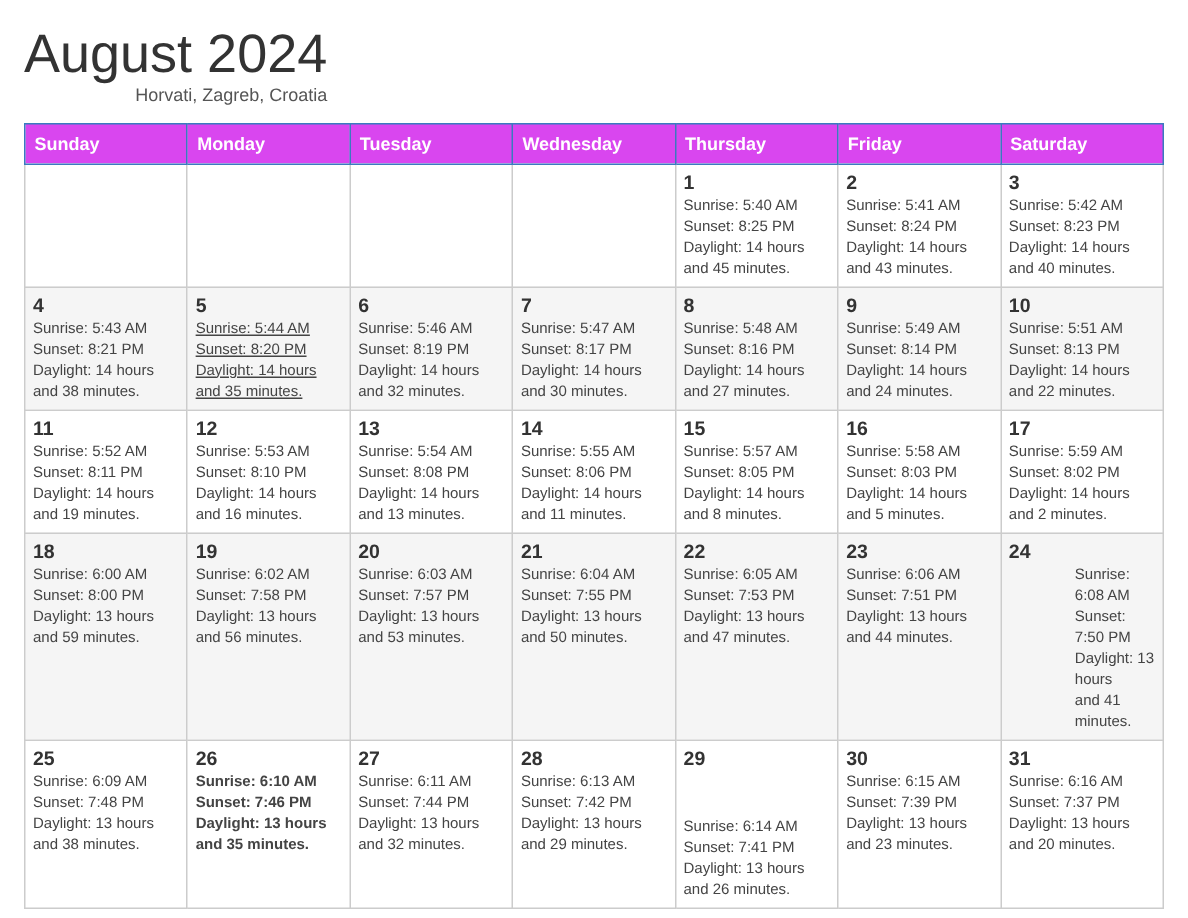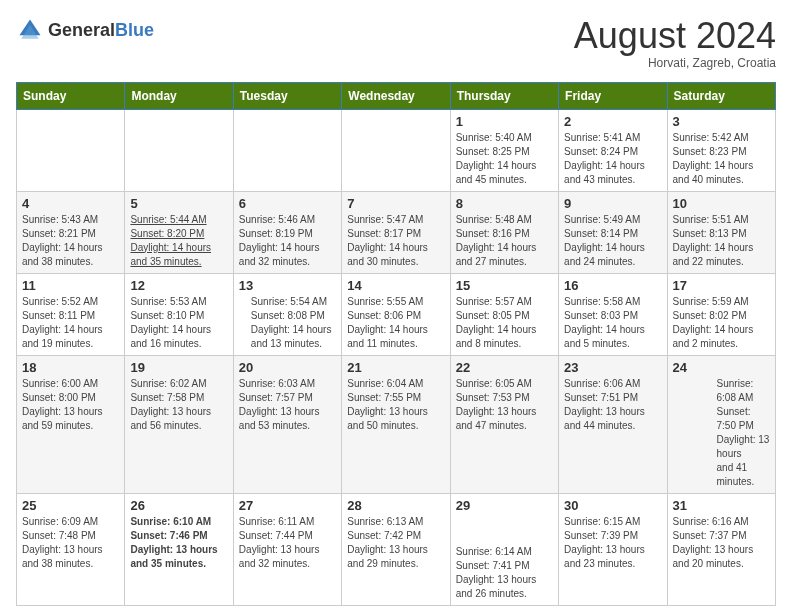--- a/index.html
+++ b/index.html
@@ -50,21 +50,21 @@
       font-size: 12px;
       color: #555;
       font-weight: normal;
     }
     table {
       width: 100%;
       border-collapse: collapse;
       font-size: 11px;
     }
     thead th {
-      background: #4d7c0f;
+      background: #d946ef;
       color: #fff;
       padding: 6px 6px;
       text-align: left;
       font-size: 12px;
       font-weight: bold;
       border: 1px solid #3a7abf;
     }
     tbody td {
       border: 1px solid #ccc;
       vertical-align: top;
@@ -89,31 +89,20 @@
       line-height: 1.4;
     }
     .empty-cell {
       background: #fff !important;
     }
   </style>
 </head>
 <body>
 
 <div class="header">
-  <div class="logo">
-    <svg class="logo-icon" viewBox="0 0 32 32" xmlns="http://www.w3.org/2000/svg">
-      <polygon points="16,4 28,22 4,22" fill="#3a7abf"></polygon>
-      <polygon points="16,10 26,26 6,26" fill="#5ba0d8" opacity="0.5"></polygon>
-    </svg>
-    <div>
-      <div>
-        <span class="logo-text-general">General</span><span class="logo-text-blue">Blue</span>
-      </div>
-    </div>
-  </div>
   <div class="title-block">
     <div class="month-title">August 2024</div>
     <div class="location-title">Horvati, Zagreb, Croatia</div>
   </div>
 </div>
 
 <table>
   <thead>
     <tr>
       <th>Sunday</th>
@@ -214,21 +203,21 @@
         </td>
         <td>
           <span class="day-number">12</span>
           <div class="day-info" style="white-space: pre-line;">Sunrise: 5:53 AM
 Sunset: 8:10 PM
 Daylight: 14 hours
 and 16 minutes.</div>
         </td>
         <td>
           <span class="day-number">13</span>
-          <div class="day-info" style="white-space: pre-line; margin-left: 12px;">Sunrise: 5:54 AM
+          <div class="day-info" style="white-space: pre-line;">Sunrise: 5:54 AM
 Sunset: 8:08 PM
 Daylight: 14 hours
 and 13 minutes.</div>
         </td>
         <td>
           <span class="day-number">14</span>
           <div class="day-info" style="white-space: pre-line;">Sunrise: 5:55 AM
 Sunset: 8:06 PM
 Daylight: 14 hours
 and 11 minutes.</div>

